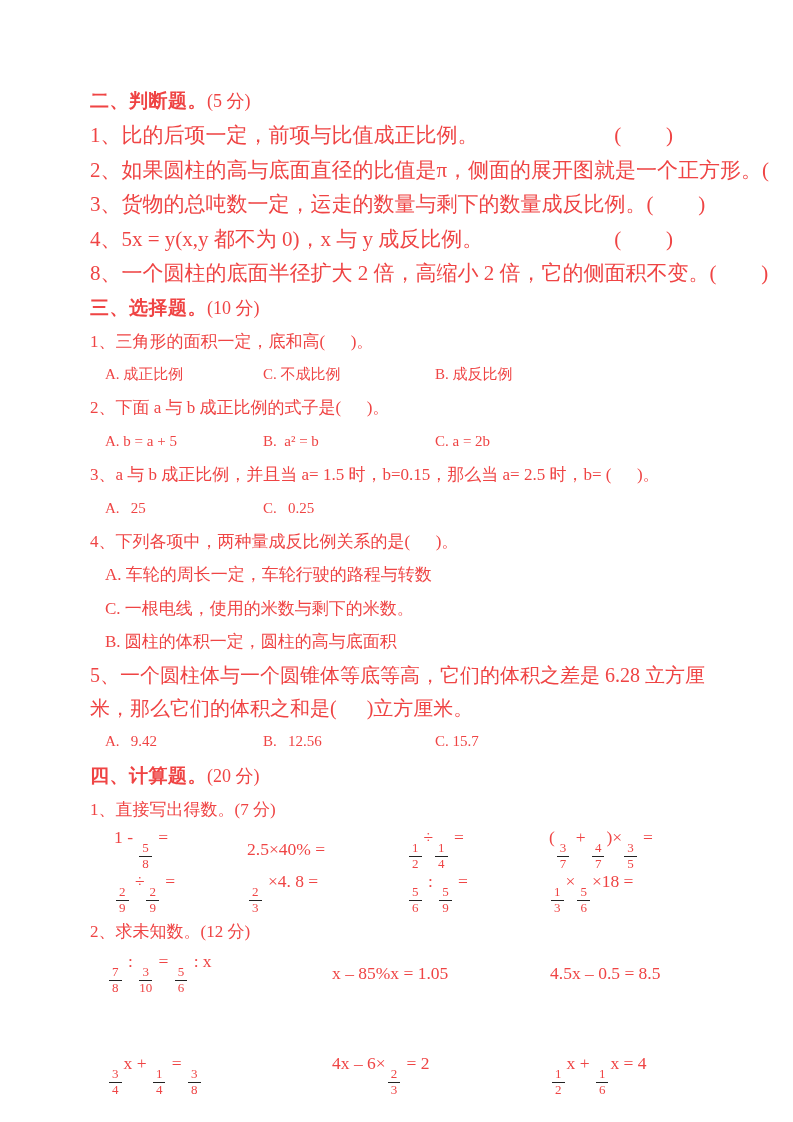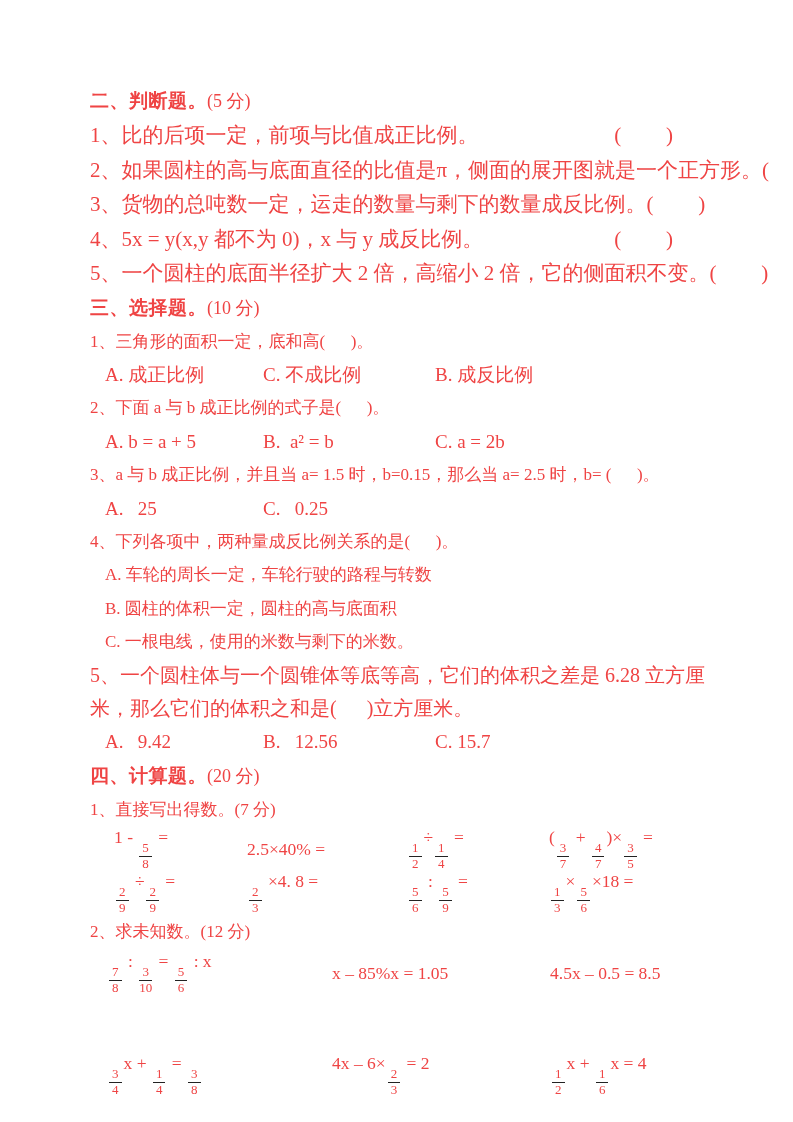--- a/index.html
+++ b/index.html
@@ -15,21 +15,21 @@
   .content { padding:84px 86px 0 90px; }
 
   .sec-title { line-height:34px; font-size:19px; white-space:nowrap; }
   .sec-title .b { font-weight:bold; letter-spacing:0.5px; }
   .sec-title .score { font-weight:normal; font-size:18px; }
 
   .jline { display:flex; line-height:34.5px; font-size:21px; white-space:nowrap; }
   .jline .blank { margin-left:auto; margin-right:33px; letter-spacing:1px; }
 
   .qline { line-height:33.4px; font-size:17px; }
-  .opts { display:grid; grid-template-columns:158px 172px 1fr; padding-left:15px; line-height:33.4px; font-size:19px; }
+  .opts { display:grid; grid-template-columns:158px 172px 1fr; padding-left:15px; line-height:33.4px; font-size:15px; }
   .optline { padding-left:15px; line-height:33.4px; font-size:17px; }
   .wrapline { line-height:33.4px; font-size:20px; }
 
   .cgrid {
     display:grid; grid-template-columns:133px 160px 142px 1fr;
     padding-left:24px; grid-auto-rows:44px; align-items:center;
     font-size:17.5px; margin-top:1px;
   }
   .egrid {
     display:grid; grid-template-columns:225px 218px 1fr;
@@ -64,21 +64,21 @@
     </div>
     <div class="jline">
       <span>3、货物的总吨数一定，运走的数量与剩下的数量成反比例。</span>
       <span class="blank">(&nbsp;&nbsp;&nbsp;&nbsp;&nbsp;&nbsp;&nbsp;)</span>
     </div>
     <div class="jline">
       <span>4、5x = y(x,y 都不为 0)，x 与 y 成反比例。</span>
       <span class="blank">(&nbsp;&nbsp;&nbsp;&nbsp;&nbsp;&nbsp;&nbsp;)</span>
     </div>
     <div class="jline">
-      <span>5、一个圆柱的底面半径扩大 2 倍，高缩小 2 倍，它的侧面积不变。</span>
+      <span>8、一个圆柱的底面半径扩大 2 倍，高缩小 2 倍，它的侧面积不变。</span>
       <span class="blank">(&nbsp;&nbsp;&nbsp;&nbsp;&nbsp;&nbsp;&nbsp;)</span>
     </div>
 
     <div class="sec-title">
       <span class="b">三、选择题。</span><span class="score">(10 分)</span>
     </div>
 
     <div class="qline">1、三角形的面积一定，底和高(&nbsp;&nbsp;&nbsp;&nbsp;&nbsp;&nbsp;)。</div>
     <div class="opts">
       <span>A. 成正比例</span>
@@ -94,22 +94,22 @@
     </div>
 
     <div class="qline">3、a 与 b 成正比例，并且当 a= 1.5 时，b=0.15，那么当 a= 2.5 时，b= (&nbsp;&nbsp;&nbsp;&nbsp;&nbsp;&nbsp;)。</div>
     <div class="opts">
       <span>A.&nbsp;&nbsp;&nbsp;25</span>
       <span>C.&nbsp;&nbsp;&nbsp;0.25</span>
     </div>
 
     <div class="qline">4、下列各项中，两种量成反比例关系的是(&nbsp;&nbsp;&nbsp;&nbsp;&nbsp;&nbsp;)。</div>
     <div class="optline">A. 车轮的周长一定，车轮行驶的路程与转数</div>
+    <div class="optline">C. 一根电线，使用的米数与剩下的米数。</div>
     <div class="optline">B. 圆柱的体积一定，圆柱的高与底面积</div>
-    <div class="optline">C. 一根电线，使用的米数与剩下的米数。</div>
 
     <div class="wrapline">5、一个圆柱体与一个圆锥体等底等高，它们的体积之差是 6.28 立方厘米，那么它们的体积之和是(&nbsp;&nbsp;&nbsp;&nbsp;&nbsp;&nbsp;)立方厘米。</div>
     <div class="opts">
       <span>A.&nbsp;&nbsp;&nbsp;9.42</span>
       <span>B.&nbsp;&nbsp;&nbsp;12.56</span>
       <span>C. 15.7</span>
     </div>
 
     <div class="sec-title">
       <span class="b">四、计算题。</span><span class="score">(20 分)</span>

